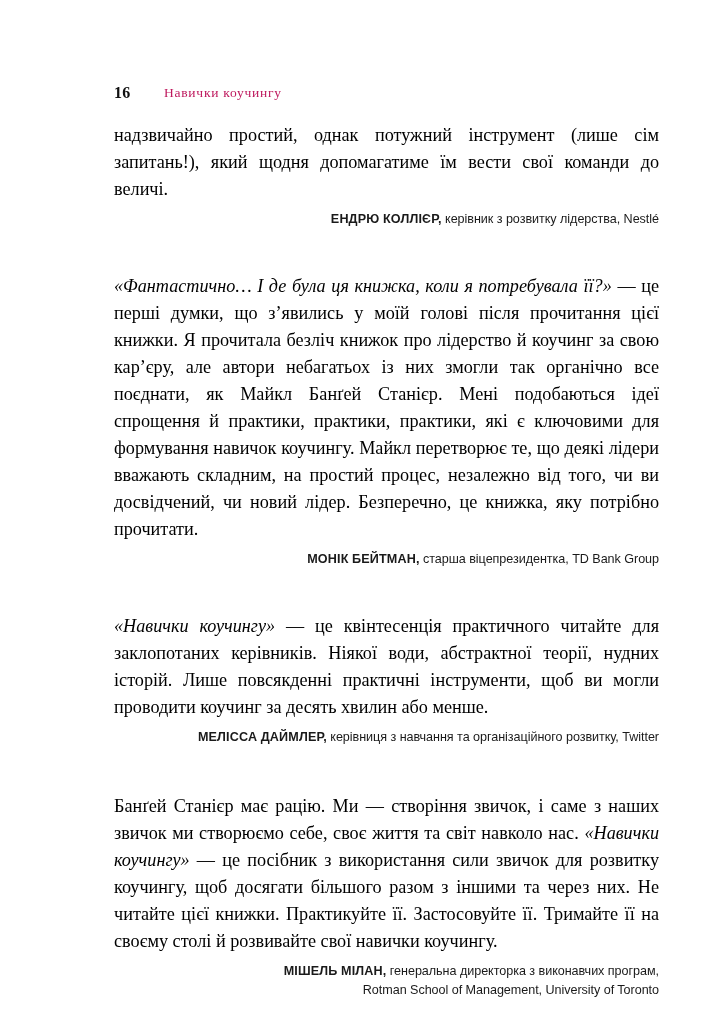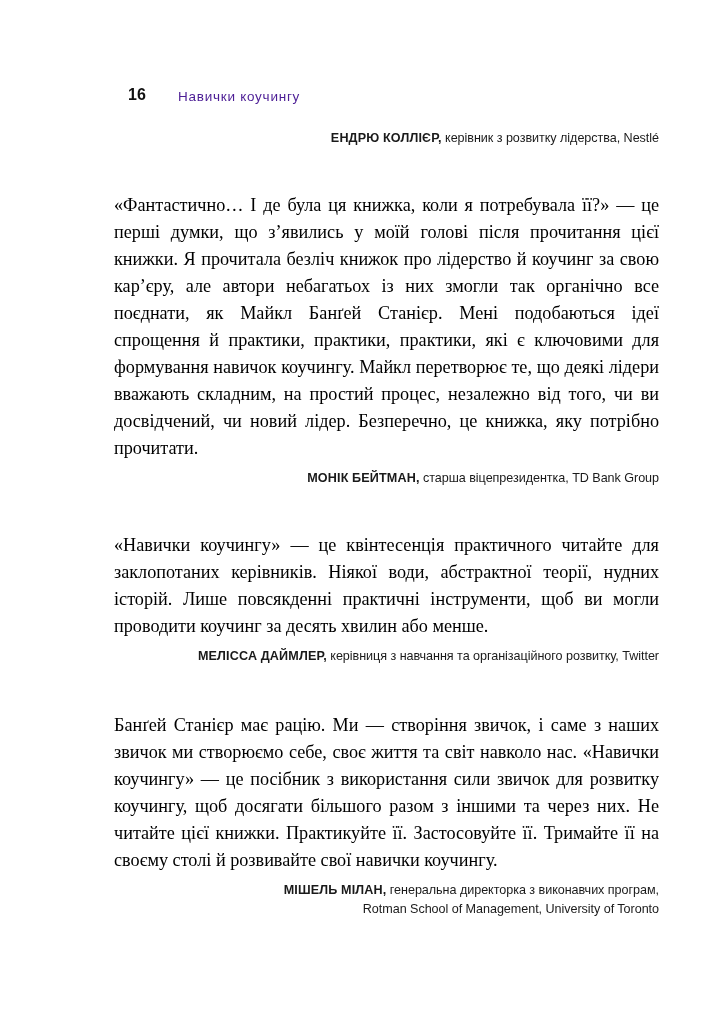--- a/index.html
+++ b/index.html
@@ -23,41 +23,41 @@
     top: 0;
     left: 0;
     width: 728px;
     height: 1024px;
     box-sizing: border-box;
   }
 
   
   .running-head {
     position: absolute;
-    left: 128px;
+    left: 114px;
     top: 82px;
     width: 544px;
     height: 22px;
     display: flex;
-    align-items: flex-end;
-    font-family: Liberation Sans, sans-serif;
+    align-items: center;
+    font-family: Liberation Serif, serif;
   }
   .folio {
     font-size: 16px;
     font-weight: 700;
     letter-spacing: 0.2px;
     color: #111111;
     width: 50px;
     display: inline-block;
   }
   .running-title {
     font-size: 13.5px;
     font-weight: 400;
     letter-spacing: 0.75px;
-    color: #4c1d95;
+    color: #be185d;
   }
 
   
   .column {
     position: absolute;
     left: 114px;
     top: 122px;
     width: 545px;
   }
 
@@ -66,20 +66,21 @@
     font-size: 18.2px;
     line-height: 27px;
     text-align: justify;
     text-justify: inter-word;
     hyphens: manual;
     color: #000000;
     font-family: "Liberation Serif", "DejaVu Serif", serif;
   }
 
   .ital {
+    font-style: italic;
   }
 
   
   .attribution {
     margin: 6px 0 0 0;
     font-family: "Liberation Sans Narrow", "Liberation Sans", "DejaVu Sans Condensed", "DejaVu Sans", sans-serif;
     font-size: 13.4px;
     line-height: 19px;
     text-align: right;
     color: #1a1a1a;
@@ -107,20 +108,21 @@
 <div class="page">
 
   <div class="running-head">
     <span class="folio">16</span>
     <span class="running-title">Навички коучингу</span>
   </div>
 
   <div class="column">
 
     <div class="block">
+      <p class="body">надзвичайно простий, однак потужний інструмент (лише сім запитань!), який щодня допомагатиме їм вести свої команди до величі.</p>
       <p class="attribution">
         <span class="who">ЕНДРЮ КОЛЛІЄР,</span><span class="role"> керівник з розвитку лідерства, Nestlé</span>
       </p>
     </div>
 
     <div class="gap-lg"></div>
 
     <div class="block">
       <p class="body"><span class="ital">«Фантастично… І де була ця книжка, коли я потребувала її?»</span><span> — це перші думки, що з’явились у моїй голові після прочитання цієї книжки. Я прочитала безліч книжок про лідерство й коучинг за свою кар’єру, але автори небагатьох із них змогли так органічно все поєднати, як Майкл Банґей Станієр. Мені подобаються ідеї спрощення й практики, практики, практики, які є ключовими для формування навичок коучингу. Майкл перетворює те, що деякі лідери вважають складним, на простий процес, незалежно від того, чи ви досвідчений, чи новий лідер. Безперечно, це книжка, яку потрібно прочитати.</span></p>
       <p class="attribution">

